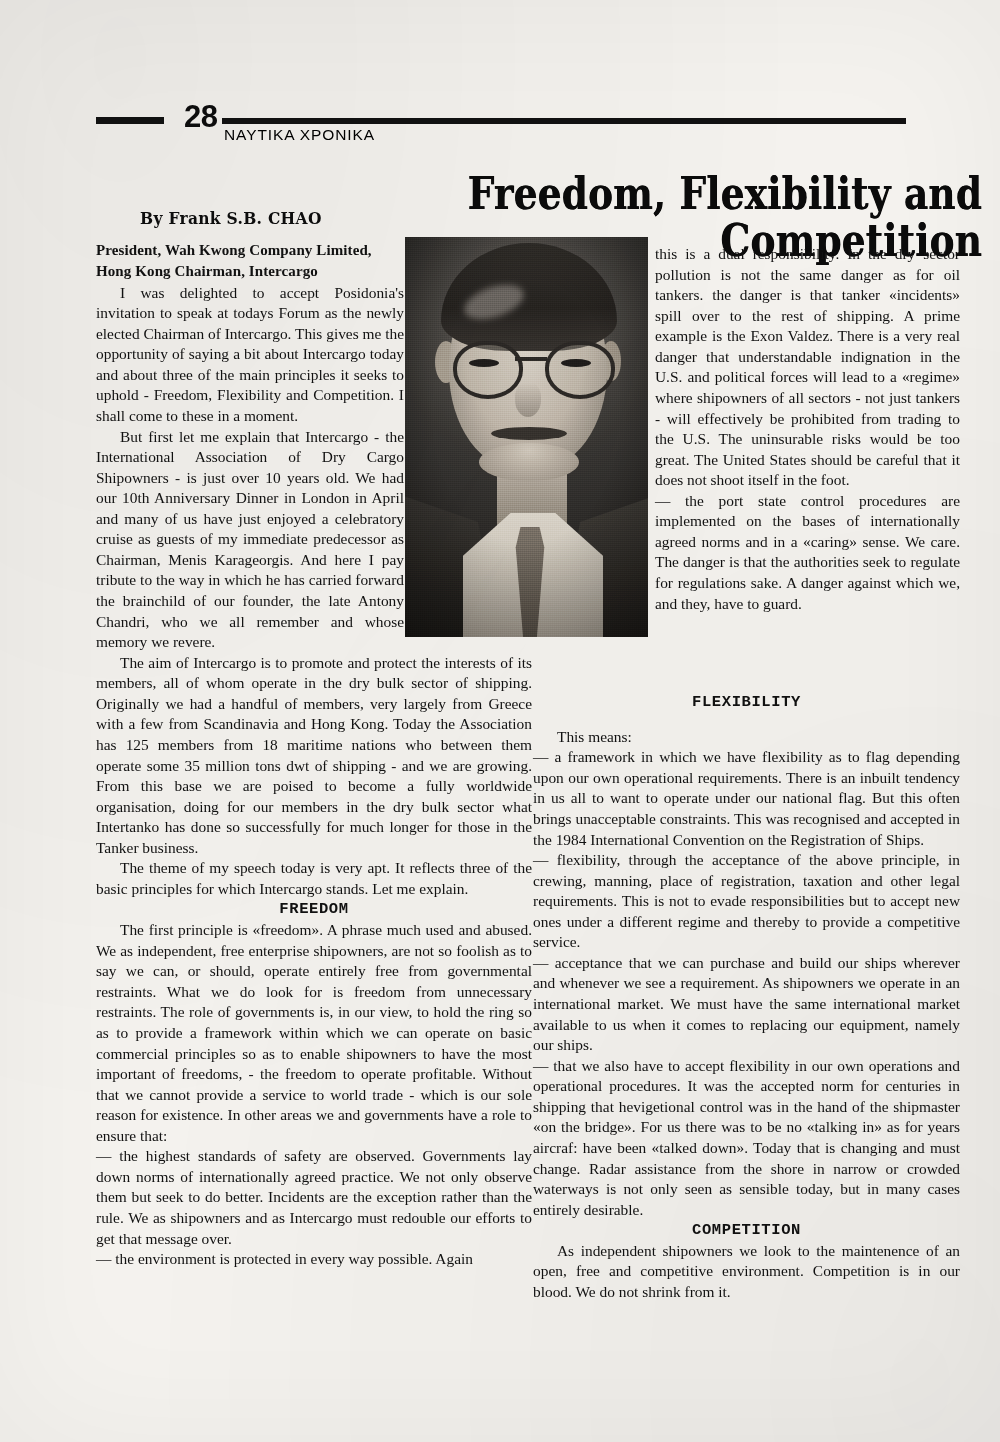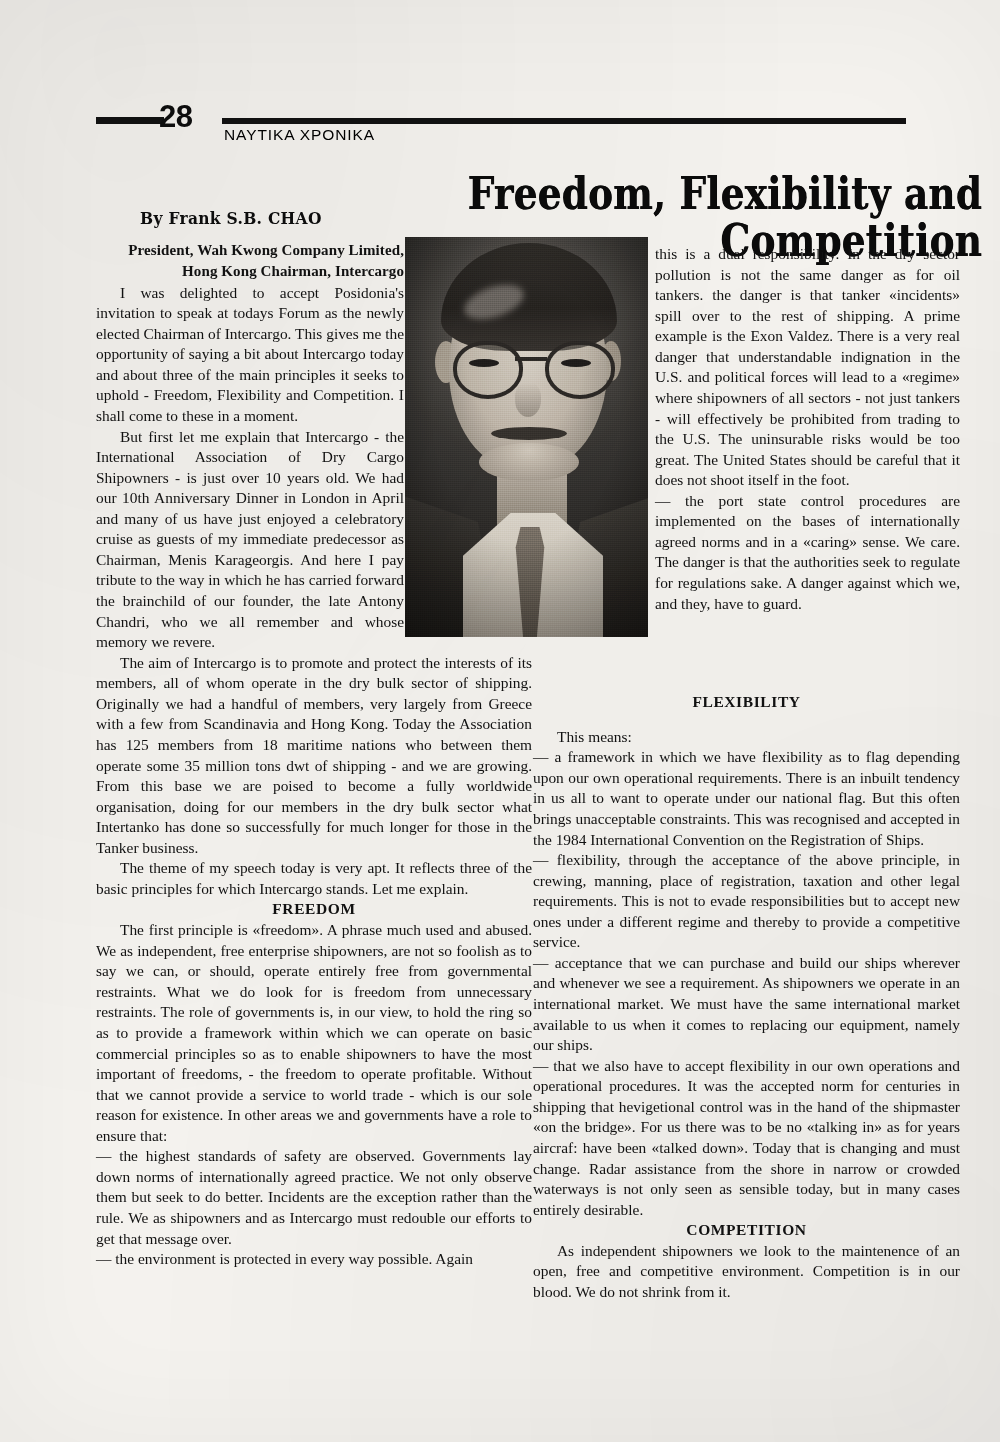--- a/index.html
+++ b/index.html
@@ -37,21 +37,21 @@
     left:0; top:0; width:1000px; height:150px;
   }
   .rule-left{
     position:absolute;
     left:96px; top:117px;
     width:68px; height:7px;
     background:#111;
   }
   .folio{
     position:absolute;
-    left:159px; top:101px;
+    left:184px; top:101px;
     font-family:"Liberation Sans","DejaVu Sans",sans-serif;
     font-weight:bold;
     font-size:31px;
     letter-spacing:-0.5px;
     line-height:1;
     color:#0d0d0d;
   }
   .rule-right{
     position:absolute;
     left:222px; top:118px;
@@ -112,41 +112,41 @@
   .col-right{
     left:655px; top:244px;
     width:305px;
   }
   .col-right-wide{
     left:533px; top:666px;
     width:427px;
   }
 
   .credit{
-    text-align:right;
+    text-align:left;
     font-weight:bold;
     font-size:15px;
     line-height:1.42;
     margin:0 0 11px 0;
     letter-spacing:0.1px;
     width:330px;
   }
   .col p{
     margin:0;
     text-indent:24px;
   }
   .col p.noindent{ text-indent:0; }
   .sec-head{
     text-align:center;
     font-weight:bold;
     font-size:15.5px;
     letter-spacing:0.6px;
     margin:24px 0 18px 0;
     text-indent:0 !important;
-    font-family:Liberation Serif, serif;
+    font-family:Liberation Mono, monospace;
   }
   .sec-head.tight{ margin:26px 0 14px 0; }
 
   
   .photo-spacer{
     float:right;
     width:128px;
     height:404px;
     shape-outside: inset(0);
     margin: 0 0 0 0;

